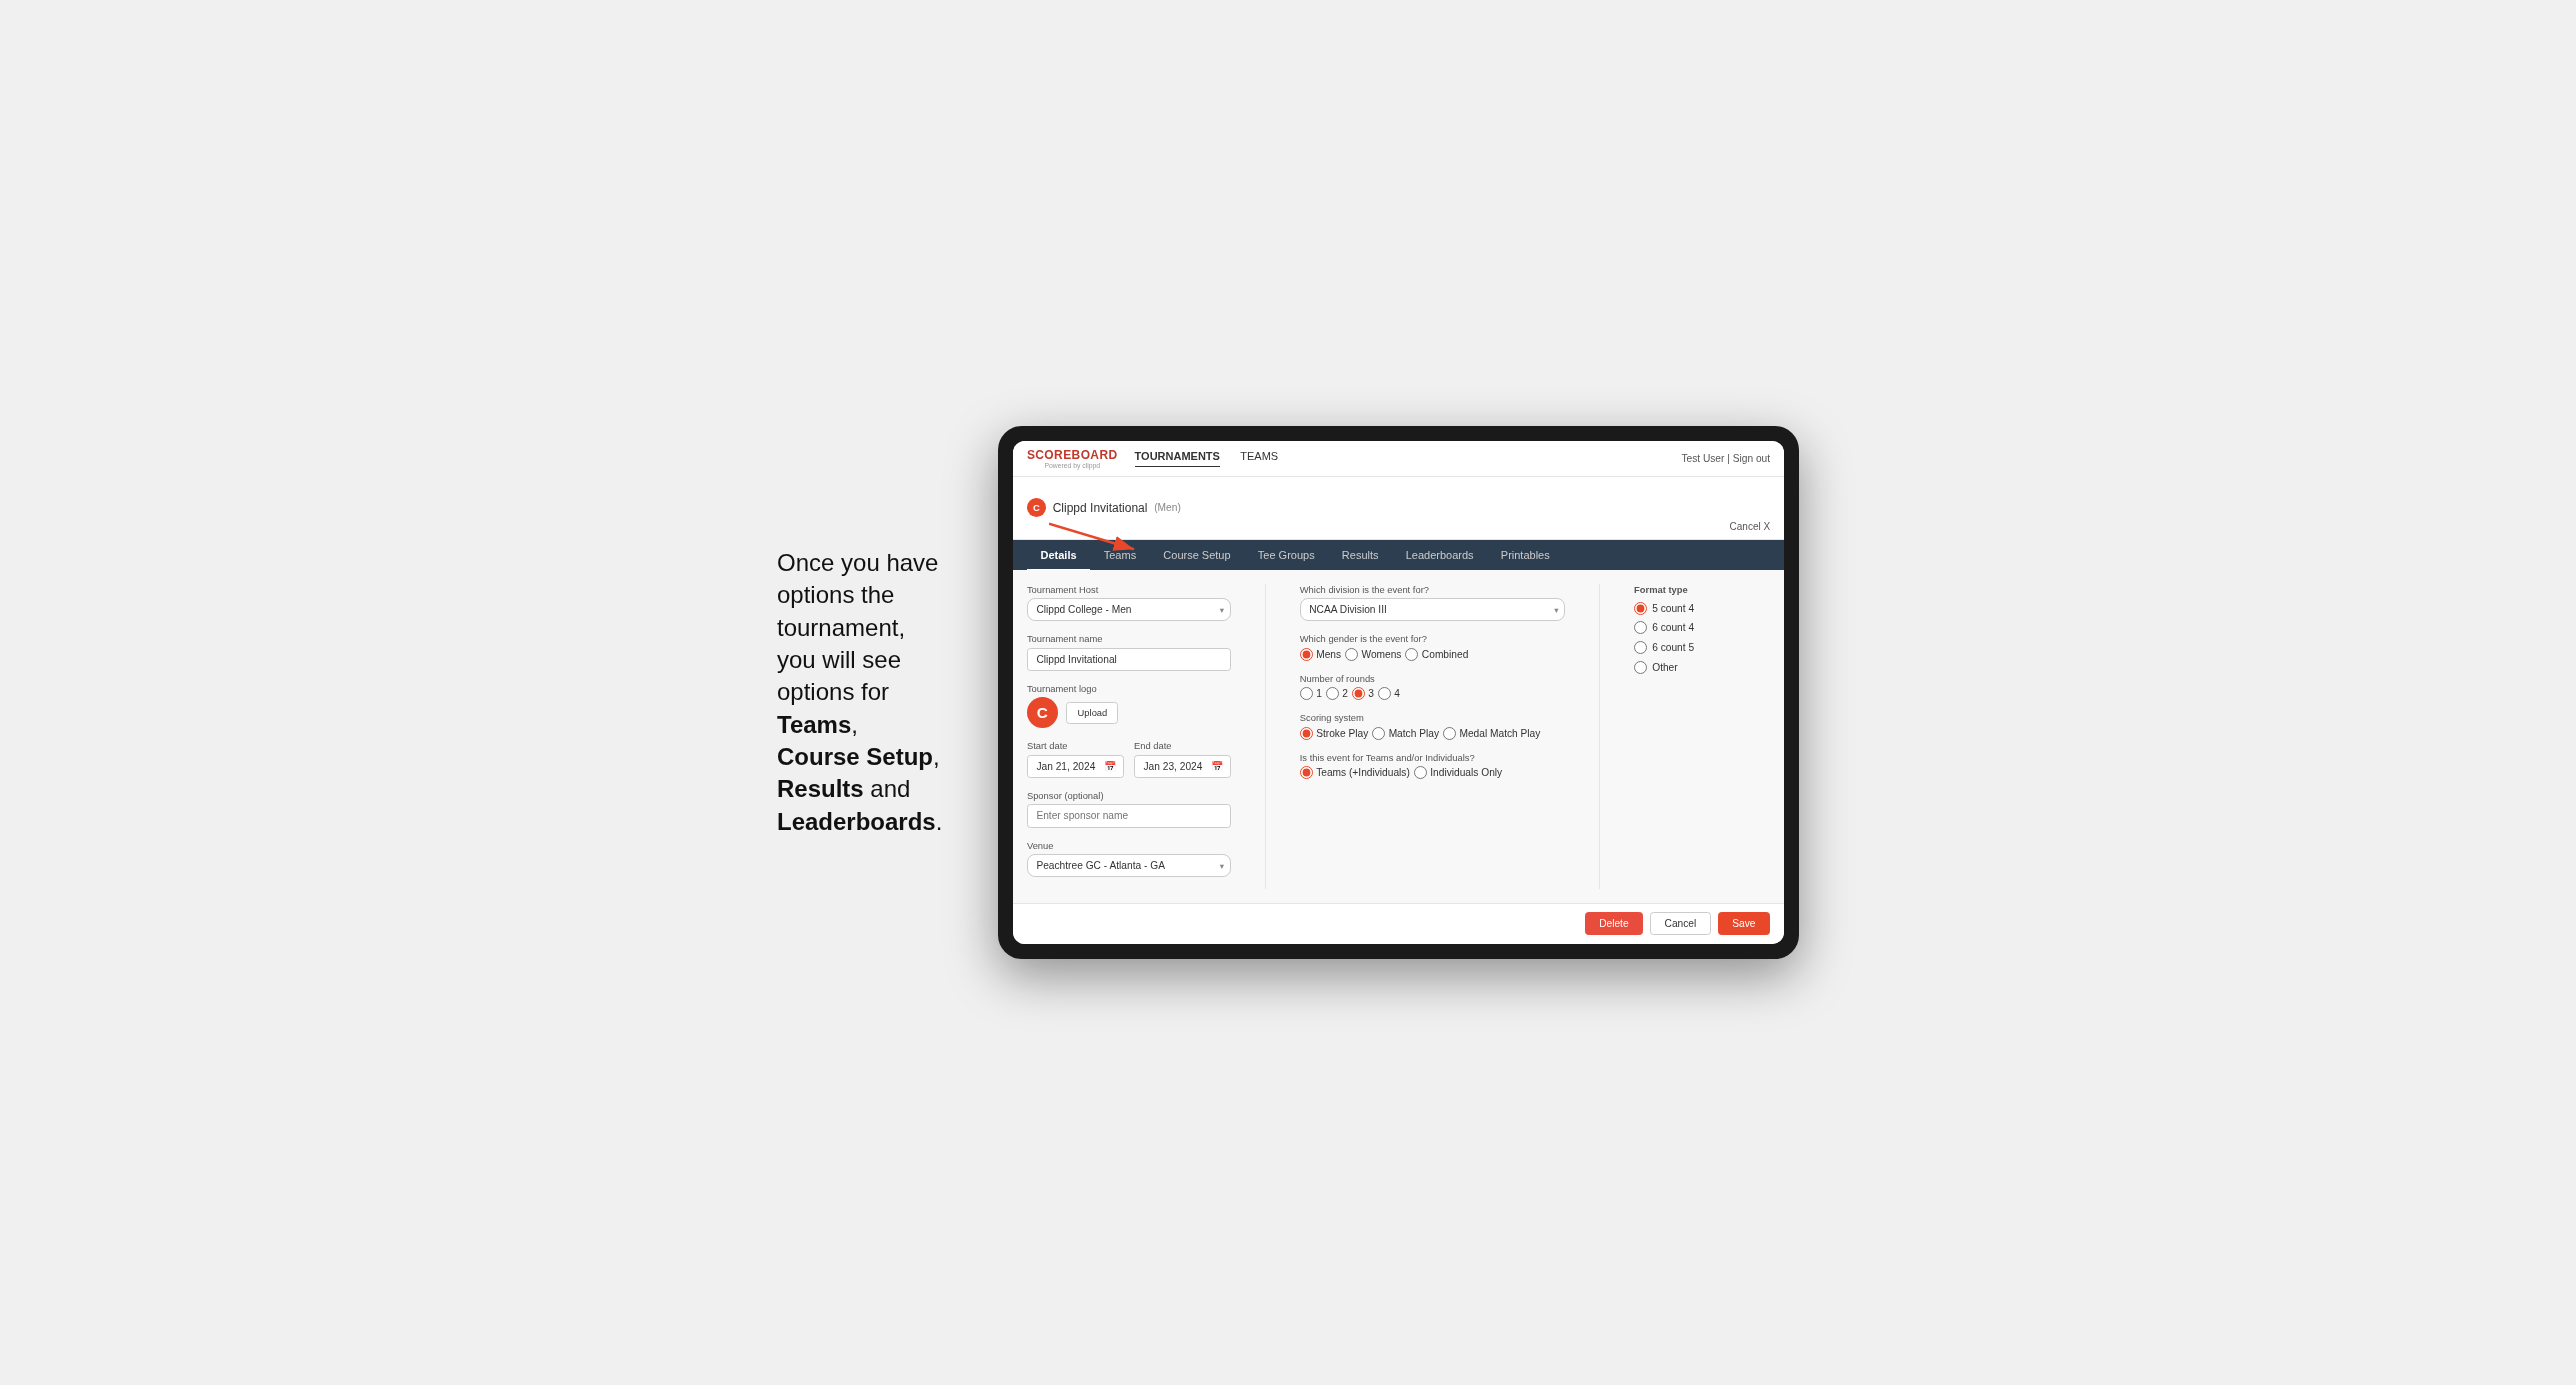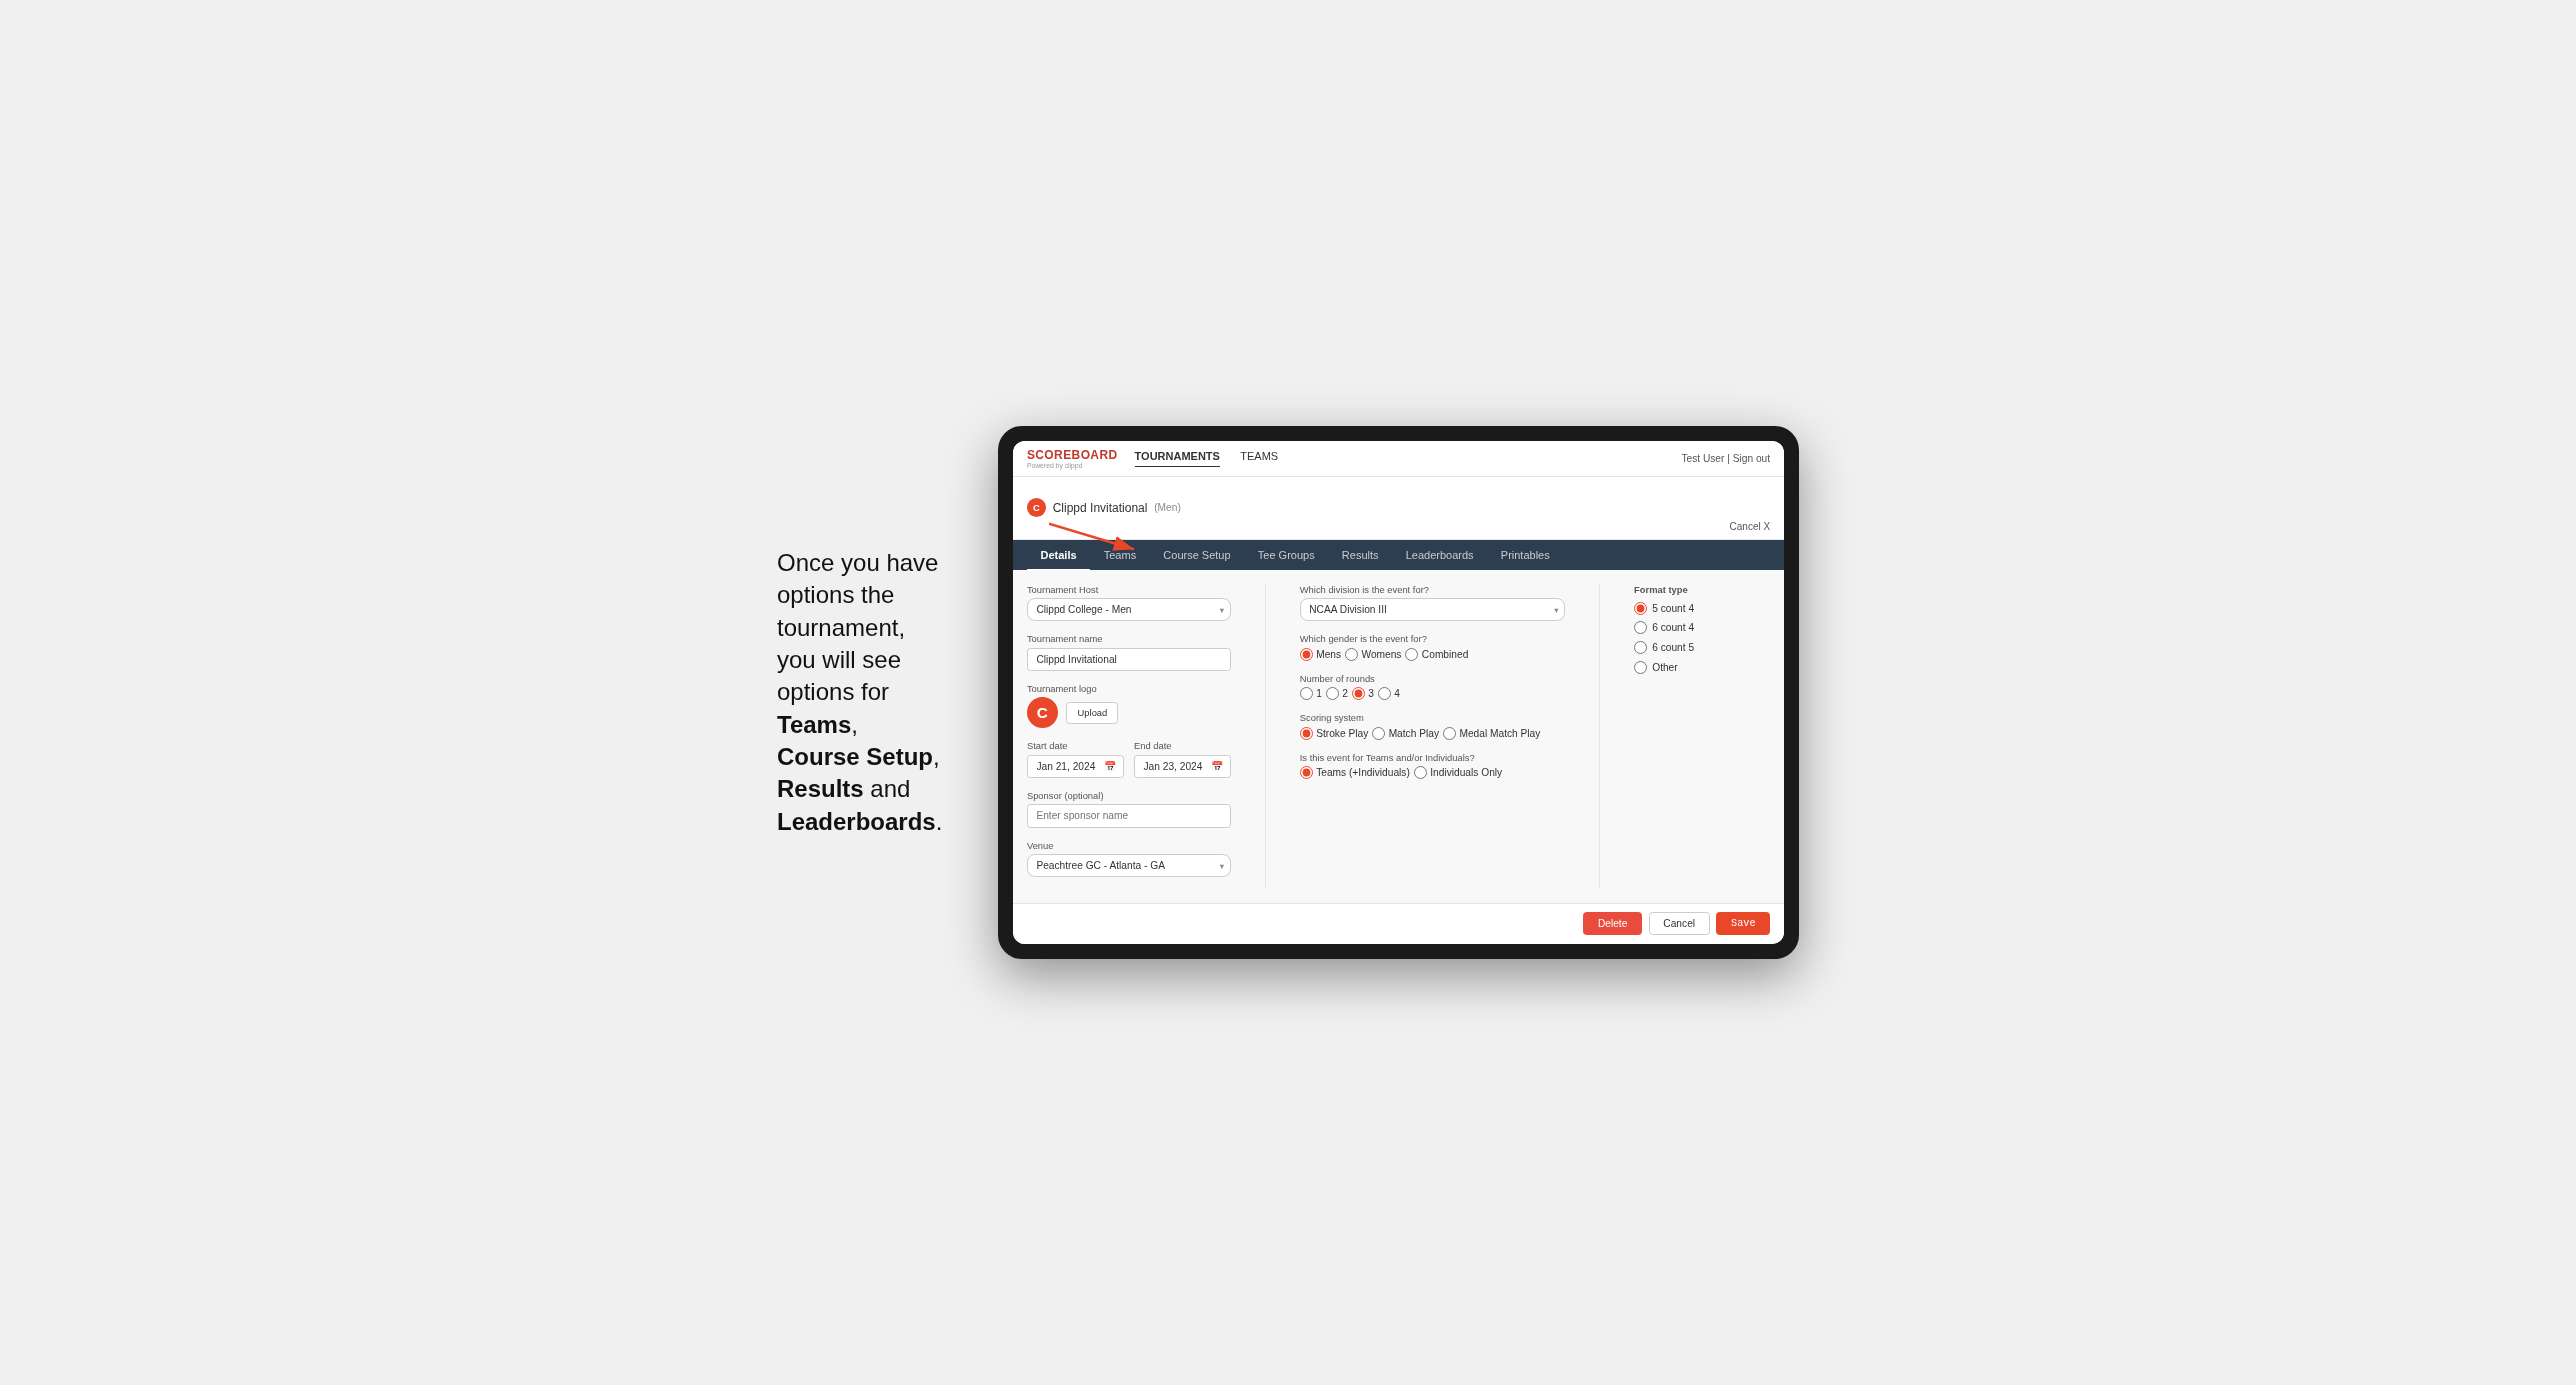--- a/index.html
+++ b/index.html
@@ -49,20 +49,21 @@
     }
 
     
     .top-nav {
       background: #fff;
       display: flex;
       align-items: center;
       padding: 6.8px 13.6px;
       border-bottom: 0.9px solid #e5e5e5;
       justify-content: space-between;
+      text-align: center;
     }
     .logo-area {
       display: flex;
       align-items: center;
       gap: 3.4px;
     }
     .logo-text {
       font-weight: 800;
       font-size: 12px;
       color: #c0392b;
@@ -346,21 +347,20 @@
     }
     .btn-cancel {
       background: #fff;
       color: #333;
       border-color: #ccc;
     }
     .btn-save {
       background: #e8472a;
       color: #fff;
       border-color: #e8472a;
-      font-family: Liberation Mono, monospace;
     }
 
     .divider-v {
       width: 0.9px;
       background: #e5e5e5;
       margin: 0 13.6px;
     }
   </style>
 </head>
 <body>

